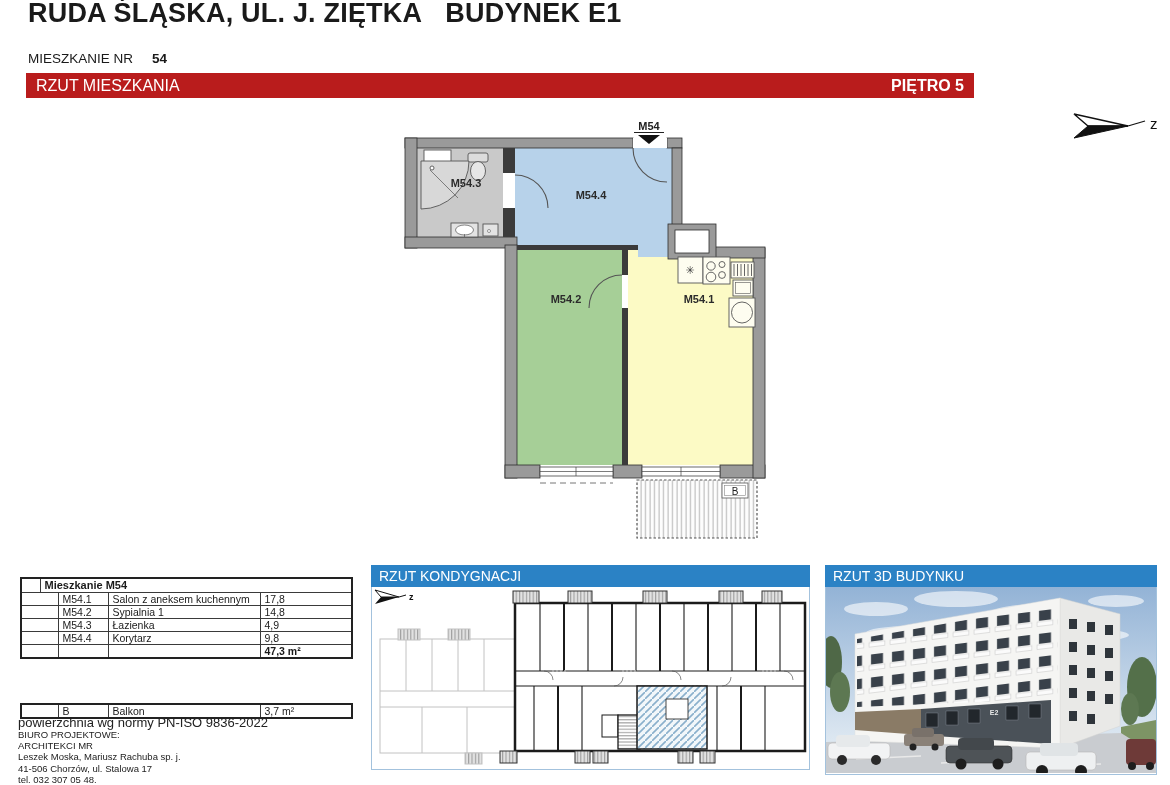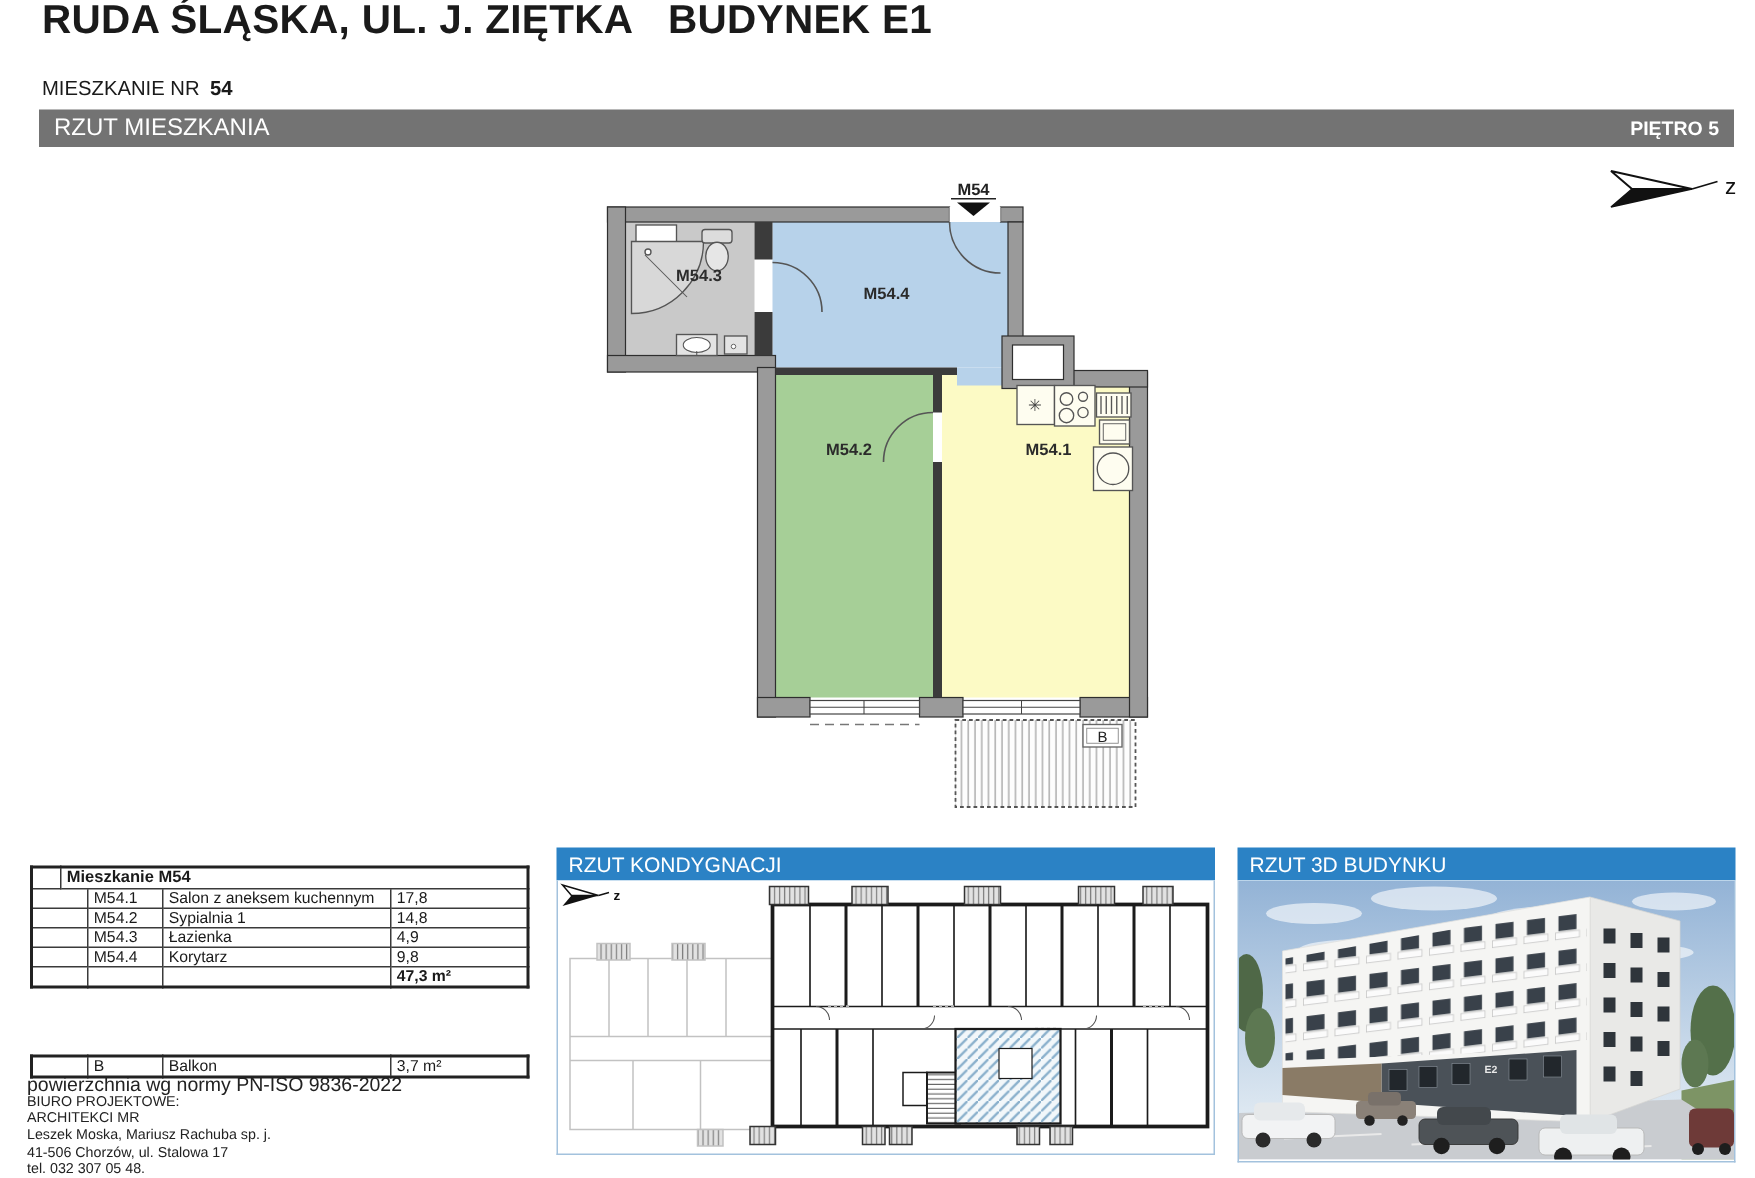--- a/index.html
+++ b/index.html
@@ -1,26 +1,26 @@
 <!DOCTYPE html>
 <html lang="pl"><head>
 <meta charset="utf-8">
 <style>
   html,body{margin:0;padding:0;background:#fff;}
   #sheet{position:relative;width:1170px;height:785px;background:#fff;overflow:hidden;
          font-family:"Liberation Sans",sans-serif;color:#1a1a1a;}
   .abs{position:absolute;}
   #main-title{left:28px;top:-2px;font-size:27px;font-weight:bold;letter-spacing:.2px;white-space:pre;}
   #subtitle{left:28px;top:51px;font-size:13.5px;}
-  #subtitle .num{font-weight:bold;margin-left:7px;}
-  #main-bar{left:26px;top:73px;width:1130px;height:25px;background:#737373;color:#fff;
+  #subtitle .num{font-weight:bold;margin-left:19px;}
+  #main-bar{left:26px;top:73px;width:948px;height:25px;background:#b91c1c;color:#fff;
             display:flex;justify-content:space-between;align-items:center;
             padding:0 10px;box-sizing:border-box;}
   #main-bar .bar-left{font-size:16px;}
-  #main-bar .bar-right{font-size:13px;font-weight:bold;}
+  #main-bar .bar-right{font-size:16px;font-weight:bold;}
   
   table.areas{position:absolute;border-collapse:collapse;table-layout:fixed;
               font-size:10.5px;background:#fff;border:2px solid #222;}
   table.areas td{border:1px solid #3a3a3a;padding:0 4px;height:12px;line-height:12px;
                  overflow:hidden;white-space:nowrap;margin-top:22px;}
   #area-table{left:20px;top:577px;width:331px;}
   #area-table td.hdr{font-weight:bold;font-size:11px;height:13px;line-height:13px;}
   #balcony-table{left:20px;top:703px;width:331px;}
   .bold{font-weight:bold;}
   #norm-note{left:18px;top:715px;font-size:13px;color:#222;}

